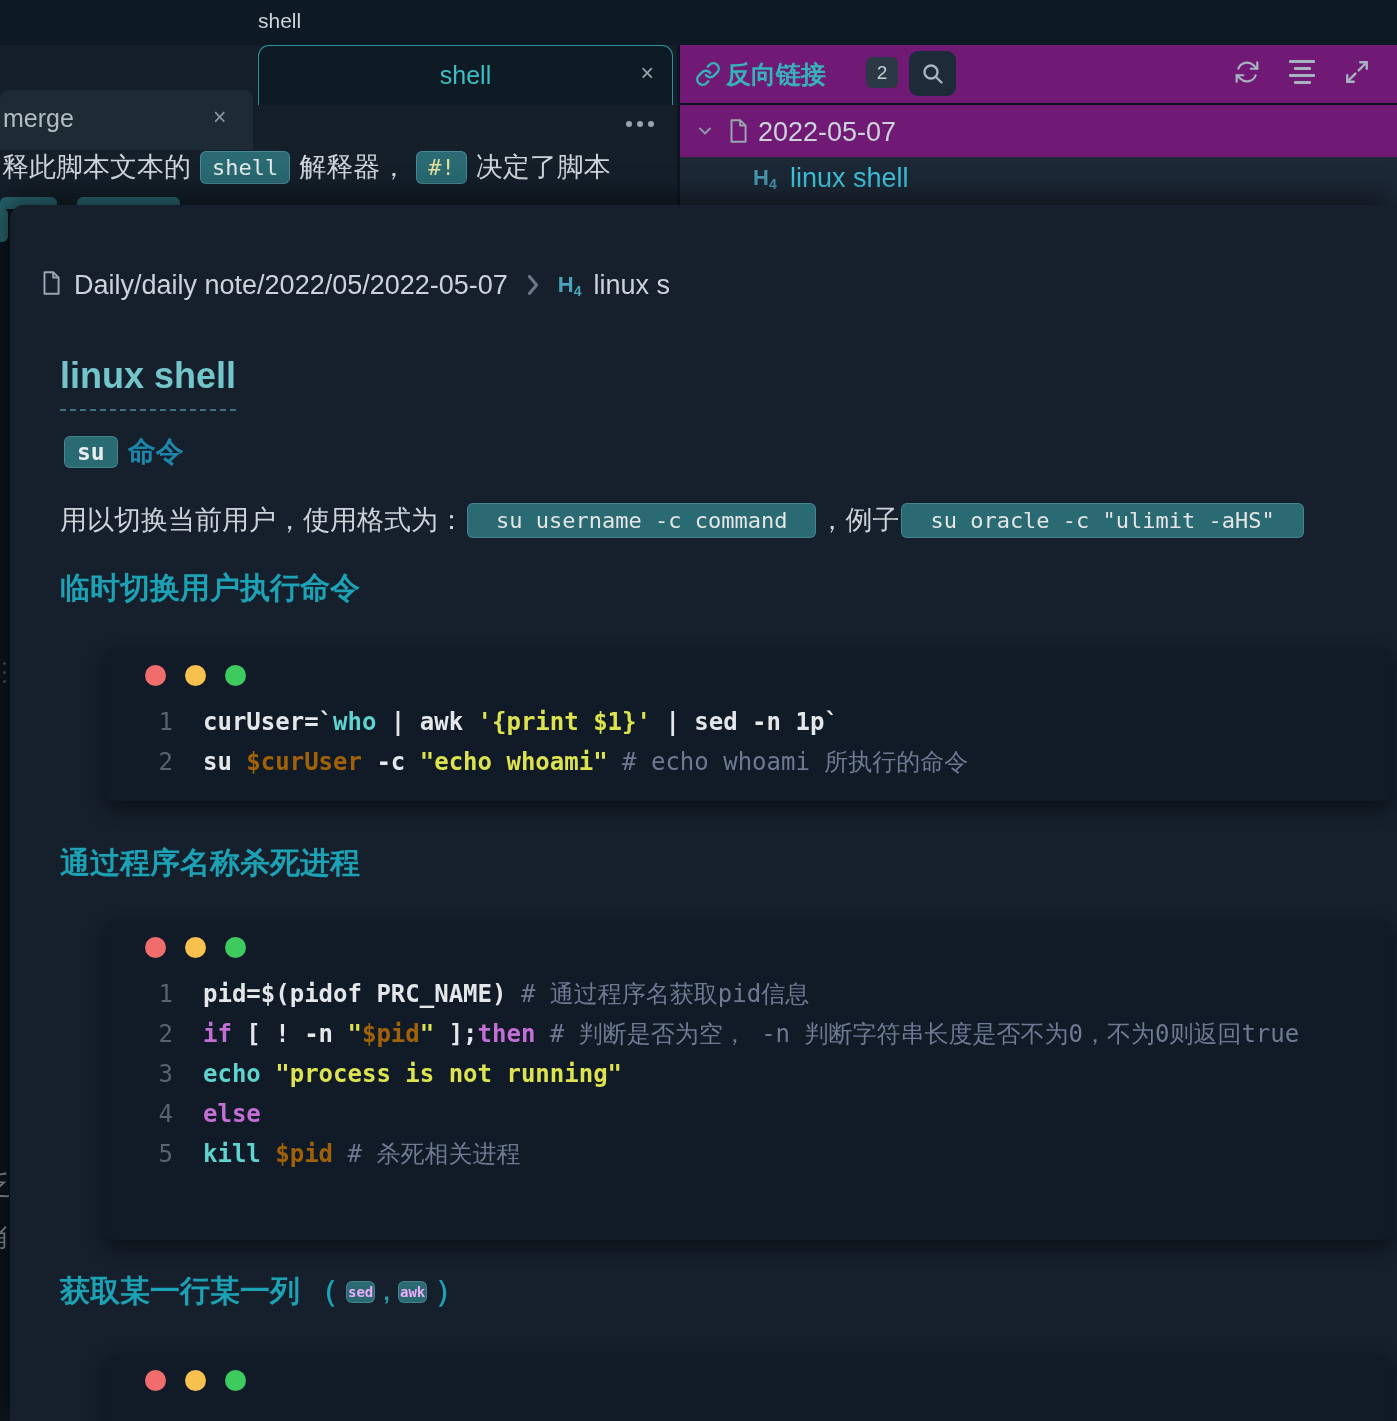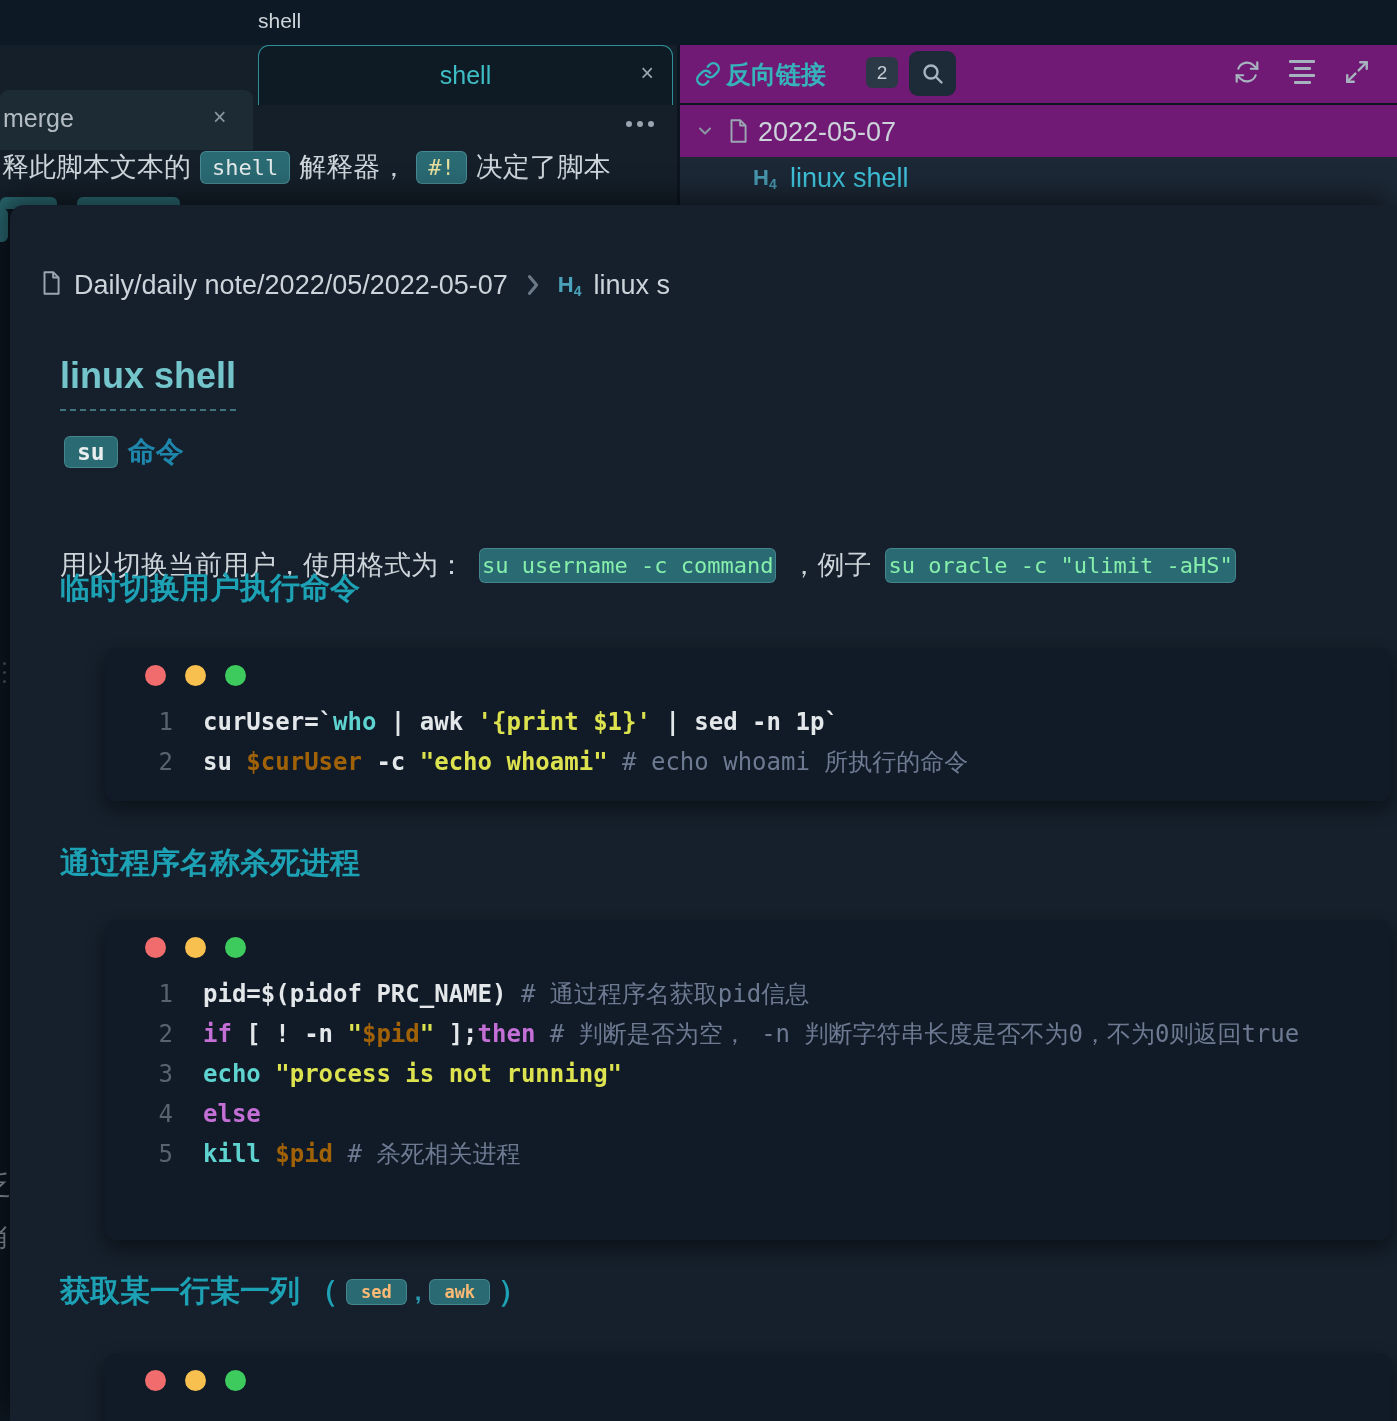--- a/index.html
+++ b/index.html
@@ -73,27 +73,27 @@
   .crumb-cur { font-size:27px; color:#ccd3da; }
 
   .doc { position:absolute; left:50px; top:0; width:1300px; }
   .doc-title { position:absolute; top:150px; left:0; font-size:36px; font-weight:bold; color:#74c5cb;
                border-bottom:2px dashed rgba(98,186,195,.55); padding-bottom:12px; }
   .h5-row { position:absolute; top:228px; left:4px; display:flex; align-items:center; gap:10px; }
   .pill { font-family:"DejaVu Sans Mono",monospace; font-weight:bold; font-size:23px; color:#e8edee;
           background:#2a6a73; border:1px solid rgba(130,195,205,.3); border-radius:6px; padding:2px 12px; }
   .h5-text { font-size:28px; font-weight:bold; color:#1e86ab; }
   .para { position:absolute; top:297px; left:0; width:1290px; font-size:27px; color:#ccd3d9;
-          display:flex; align-items:center; gap:14px; white-space:nowrap;margin-top:45px; }
-  .para .pill { font-weight:normal; font-size:22px; color:#86efac; padding:4px 2px; }
+          display:flex; align-items:center; gap:2px; white-space:nowrap; }
+  .para .pill { font-weight:normal; font-size:22px; color:#e5e5e5; padding:4px 28px; }
   .section-h { position:absolute; left:0; font-size:30px; font-weight:bold; color:#1da2b5;text-align:right; }
   .sec1 { top:363px; } .sec2 { top:638px; } .sec3 { top:1066px; display:flex; align-items:center; gap:8px; }
   .sec3 .paren { font-weight:bold; color:#1da2b5; }
   .sec3 .comma { color:#2a9ab0; font-size:24px; }
-  .sec3 .pill { font-size:17px; padding:2px 14px; color:#fdba74; }
+  .sec3 .pill { font-size:14px; padding:2px 1px; color:#f0abfc; }
 
   .codeblock { position:absolute; left:45px; width:1286px; background:#101b27; border-radius:10px;
                box-shadow:0 8px 18px rgba(0,0,0,.45); padding:16px 0 0 40px; }
   .cb1 { top:443px; height:153px; }
   .cb2 { top:715px; height:320px; }
   .cb3 { top:1148px; height:180px; }
   .mac-dots { display:flex; gap:19px; height:22px; align-items:center; }
   .mac-dots i { width:21px; height:21px; border-radius:50%; display:block; }
   .clines { margin-top:16px; }
   .cline { height:40px; line-height:40px; white-space:nowrap; font-family:"DejaVu Sans Mono",monospace; font-size:24px; }

